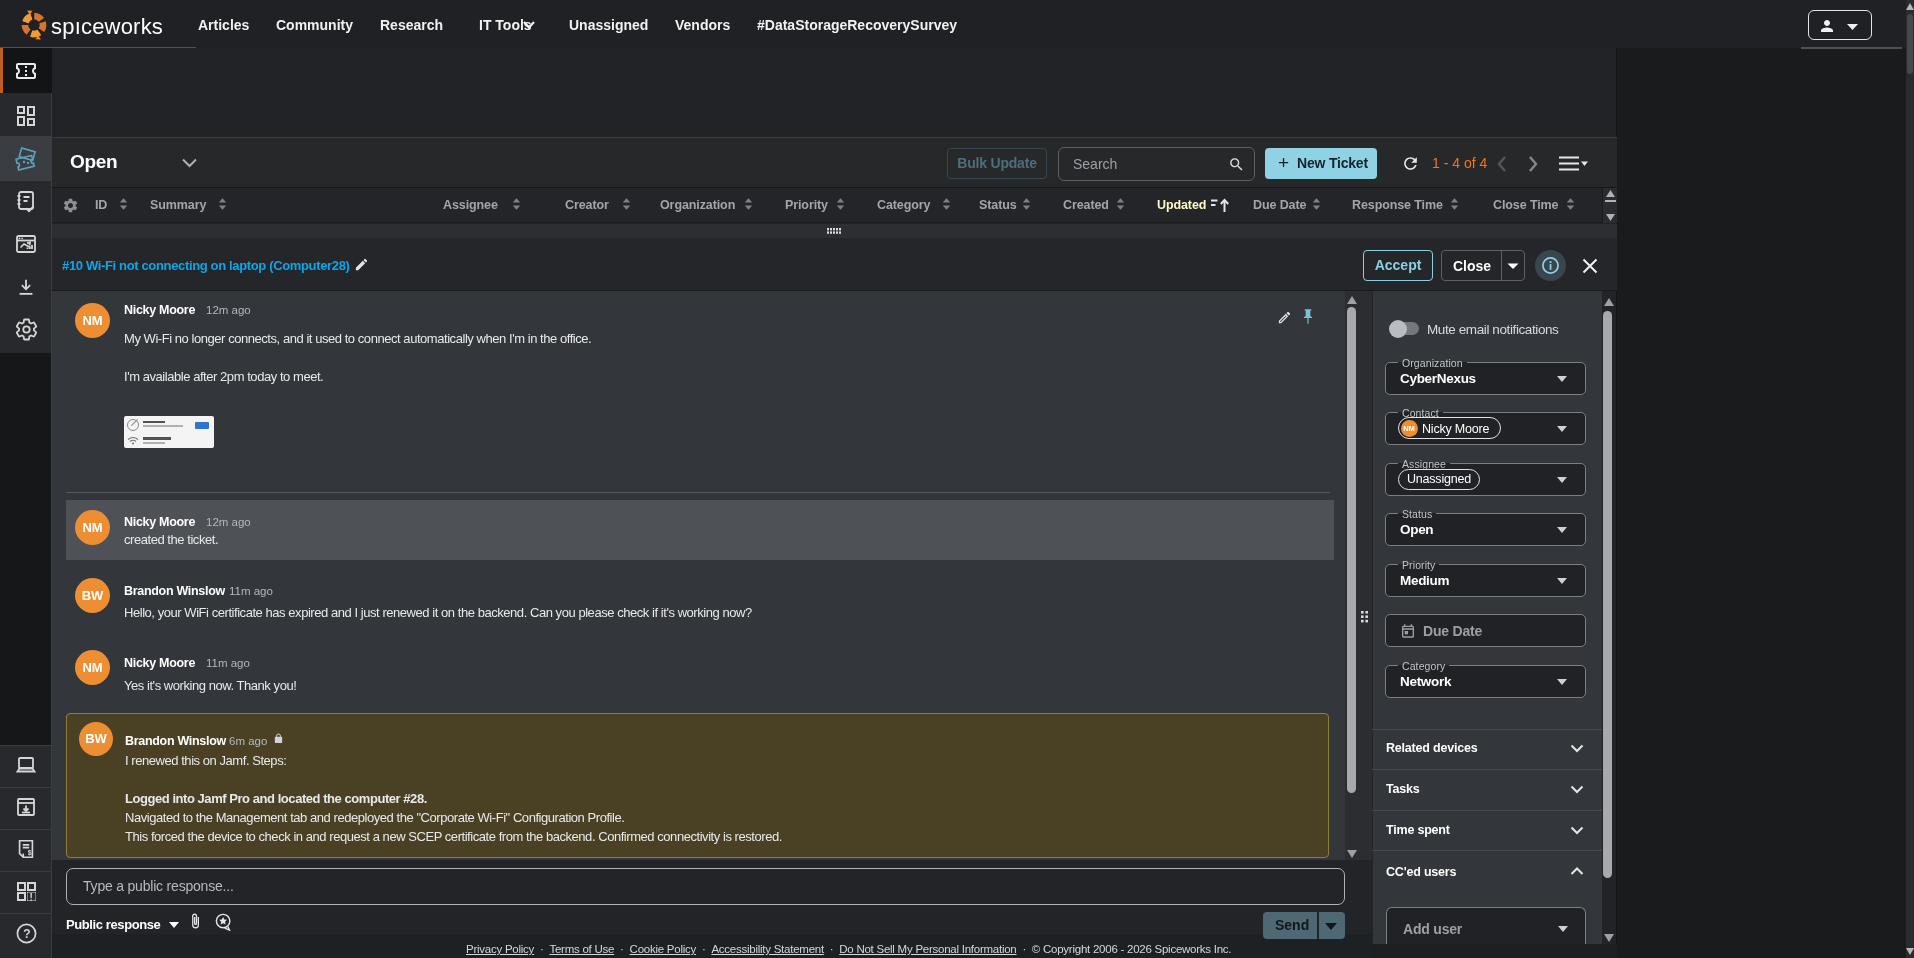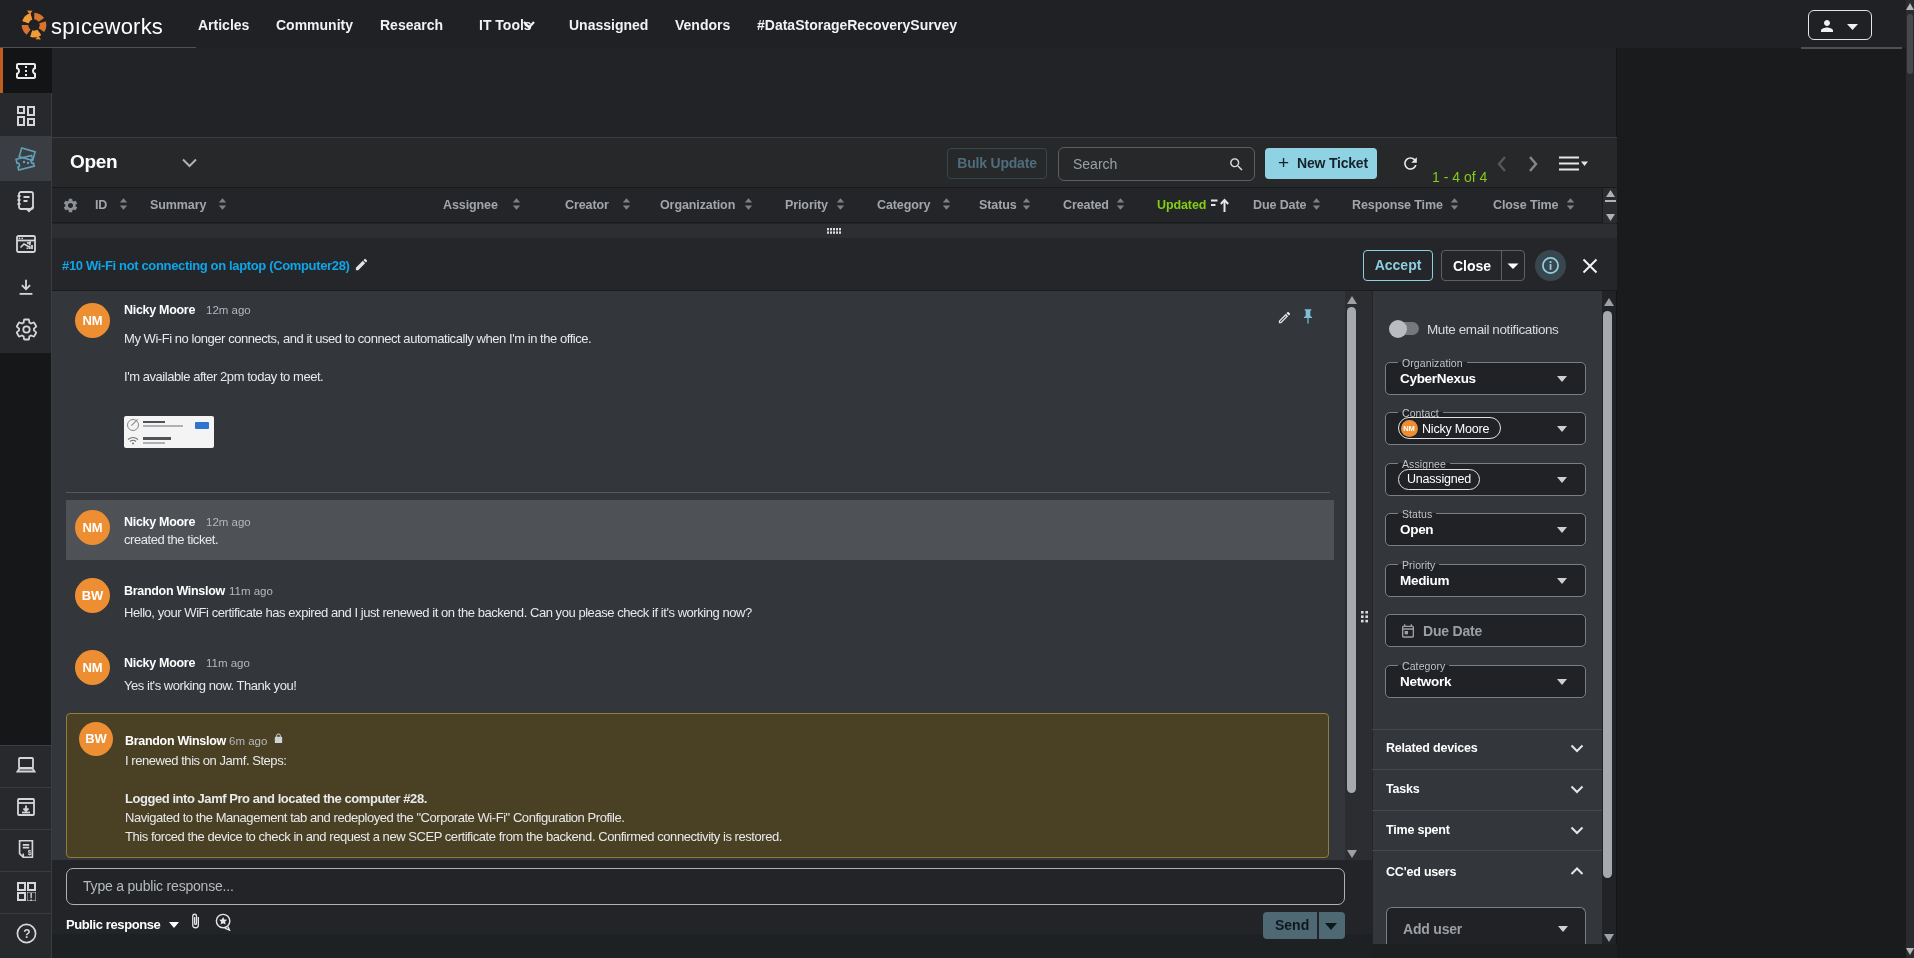--- a/index.html
+++ b/index.html
@@ -196,21 +196,21 @@
           <path fill="#dadcde" d="M15.5 14h-.79l-.28-.27C15.41 12.59 16 11.11 16 9.5 16 5.91 13.09 3 9.5 3S3 5.91 3 9.5 5.91 16 9.5 16c1.61 0 3.09-.59 4.23-1.57l.27.28v.79l5 4.99L20.49 19l-4.99-5zm-6 0C7.01 14 5 11.99 5 9.5S7.01 5 9.5 5 14 7.01 14 9.5 11.99 14 9.5 14z"></path>
         </svg>
     </div>
     <div class="abs" style="left:1213px;top:10px;width:112px;height:31px;background:#8fd2e3;border-radius:4px;color:#16242a;font-weight:bold;font-size:14px;letter-spacing:-0.2px;">
       <span class="abs" style="left:13px;top:4px;font-size:19px;font-weight:normal;">+</span>
       <span class="abs" style="left:32px;top:7px;">New Ticket</span>
     </div>
     <svg class="abs" style="left:1349px;top:16px;" width="19" height="19" viewBox="0 0 24 24">
         <path fill="#e8eaec" d="M17.65 6.35C16.2 4.9 14.21 4 12 4c-4.42 0-7.99 3.58-7.99 8s3.57 8 7.99 8c3.73 0 6.84-2.55 7.73-6h-2.08c-.82 2.33-3.04 4-5.65 4-3.31 0-6-2.69-6-6s2.69-6 6-6c1.66 0 3.14.69 4.22 1.78L13 11h7V4l-2.35 2.35z"></path>
       </svg>
-    <span class="abs" style="left:1380px;top:17px;font-size:14px;color:#84cc16;margin-top:14px;">1 - 4 of 4</span>
+    <span class="abs" style="left:1380px;top:17px;font-size:14px;color:#f97316;">1 - 4 of 4</span>
     <svg class="abs" style="left:1444px;top:17px;" width="11" height="18" viewBox="0 0 11 18">
         <path d="M9 2 L3 9 L9 16" fill="none" stroke="#54585c" stroke-width="2.4"></path>
       </svg>
     <svg class="abs" style="left:1476px;top:17px;" width="11" height="18" viewBox="0 0 11 18">
         <path d="M2 2 L8 9 L2 16" fill="none" stroke="#84888c" stroke-width="2.4"></path>
       </svg>
     <svg class="abs" style="left:1506px;top:17px;" width="30" height="18" viewBox="0 0 30 18">
         <g stroke="#e4e6e8" stroke-width="2.2">
           <path d="M1 2.5h20M1 8.5h20M1 14.5h20"></path>
         </g>
@@ -224,21 +224,21 @@
       </svg>
     <span class="abs" style="left:43px;top:10px;">ID</span>
     <span class="abs" style="left:98px;top:10px;">Summary</span>
     <span class="abs" style="left:391px;top:10px;">Assignee</span>
     <span class="abs" style="left:513px;top:10px;">Creator</span>
     <span class="abs" style="left:608px;top:10px;">Organization</span>
     <span class="abs" style="left:733px;top:10px;">Priority</span>
     <span class="abs" style="left:825px;top:10px;">Category</span>
     <span class="abs" style="left:927px;top:10px;">Status</span>
     <span class="abs" style="left:1011px;top:10px;">Created</span>
-    <span class="abs" style="left:1105px;top:10px;color:#84cc16;">Updated</span>
+    <span class="abs" style="left:1105px;top:10px;color:#fef9c3;">Updated</span>
     <span class="abs" style="left:1201px;top:10px;">Due Date</span>
     <span class="abs" style="left:1300px;top:10px;">Response Time</span>
     <span class="abs" style="left:1441px;top:10px;">Close Time</span>
     <svg class="abs sort" style="left:67px;top:10px;">
         <use href="#sorticon"></use>
       </svg>
     <svg class="abs sort" style="left:166px;top:10px;">
         <use href="#sorticon"></use>
       </svg>
     <svg class="abs sort" style="left:460px;top:10px;">
@@ -431,20 +431,23 @@
       <circle cx="11.5" cy="11.5" r="8.5" fill="none" stroke="#e4e6e8" stroke-width="1.8"></circle>
       <path d="M17.5 18.5 L19.5 22.8 L13.5 20.3" fill="none" stroke="#e4e6e8" stroke-width="1.8"></path>
       <path d="M11.5 6.2 l1.55 3.14 3.47.5-2.51 2.45.59 3.45-3.1-1.63-3.1 1.63.59-3.45-2.51-2.45 3.47-.5z" fill="#e4e6e8"></path>
     </svg>
   <div class="abs" style="left:1211px;top:864px;width:82px;height:27px;border-radius:4px;background:#4e6974;">
     <span class="abs" style="left:12px;top:5px;font-size:14px;font-weight:bold;color:#10181d;">Send</span>
     <div class="abs" style="left:54px;top:0;width:1.5px;height:27px;background:#222427;"></div>
     <div class="abs" style="left:62px;top:11px;width:0;height:0;border-left:6px solid transparent;border-right:6px solid transparent;border-top:7px solid #0f171c;"></div>
   </div>
 
+  <div class="abs" style="left:414px;top:895px;font-size:11.5px;color:#d4d7da;white-space:nowrap;letter-spacing:-0.25px;">
+    <u>Privacy Policy</u>&nbsp; · &nbsp;<u>Terms of Use</u>&nbsp; · &nbsp;<u>Cookie Policy</u>&nbsp; · &nbsp;<u>Accessibility Statement</u>&nbsp; · &nbsp;<u>Do Not Sell My Personal Information</u>&nbsp; · &nbsp;© Copyright 2006 - 2026 Spiceworks Inc.
+  </div>
 
   <div class="abs" style="left:1320px;top:243px;width:230px;height:653px;background:#33363b;border-left:1px solid #212428;"></div>
   <div class="abs" style="left:1320px;top:896px;width:245px;height:14px;background:#1d1f21;"></div>
 
   <div class="abs" style="left:1339px;top:274px;width:28px;height:13px;background:#75797e;border-radius:7px;"></div>
   <div class="abs" style="left:1337px;top:272px;width:18px;height:18px;background:#b9bcc0;border-radius:50%;"></div>
   <span class="abs" style="left:1375px;top:274px;font-size:13.5px;color:#d8dbde;letter-spacing:-0.4px;">Mute email notifications</span>
 
   <div class="fld" style="top:314px;">
       <span class="leg">Organization</span>

